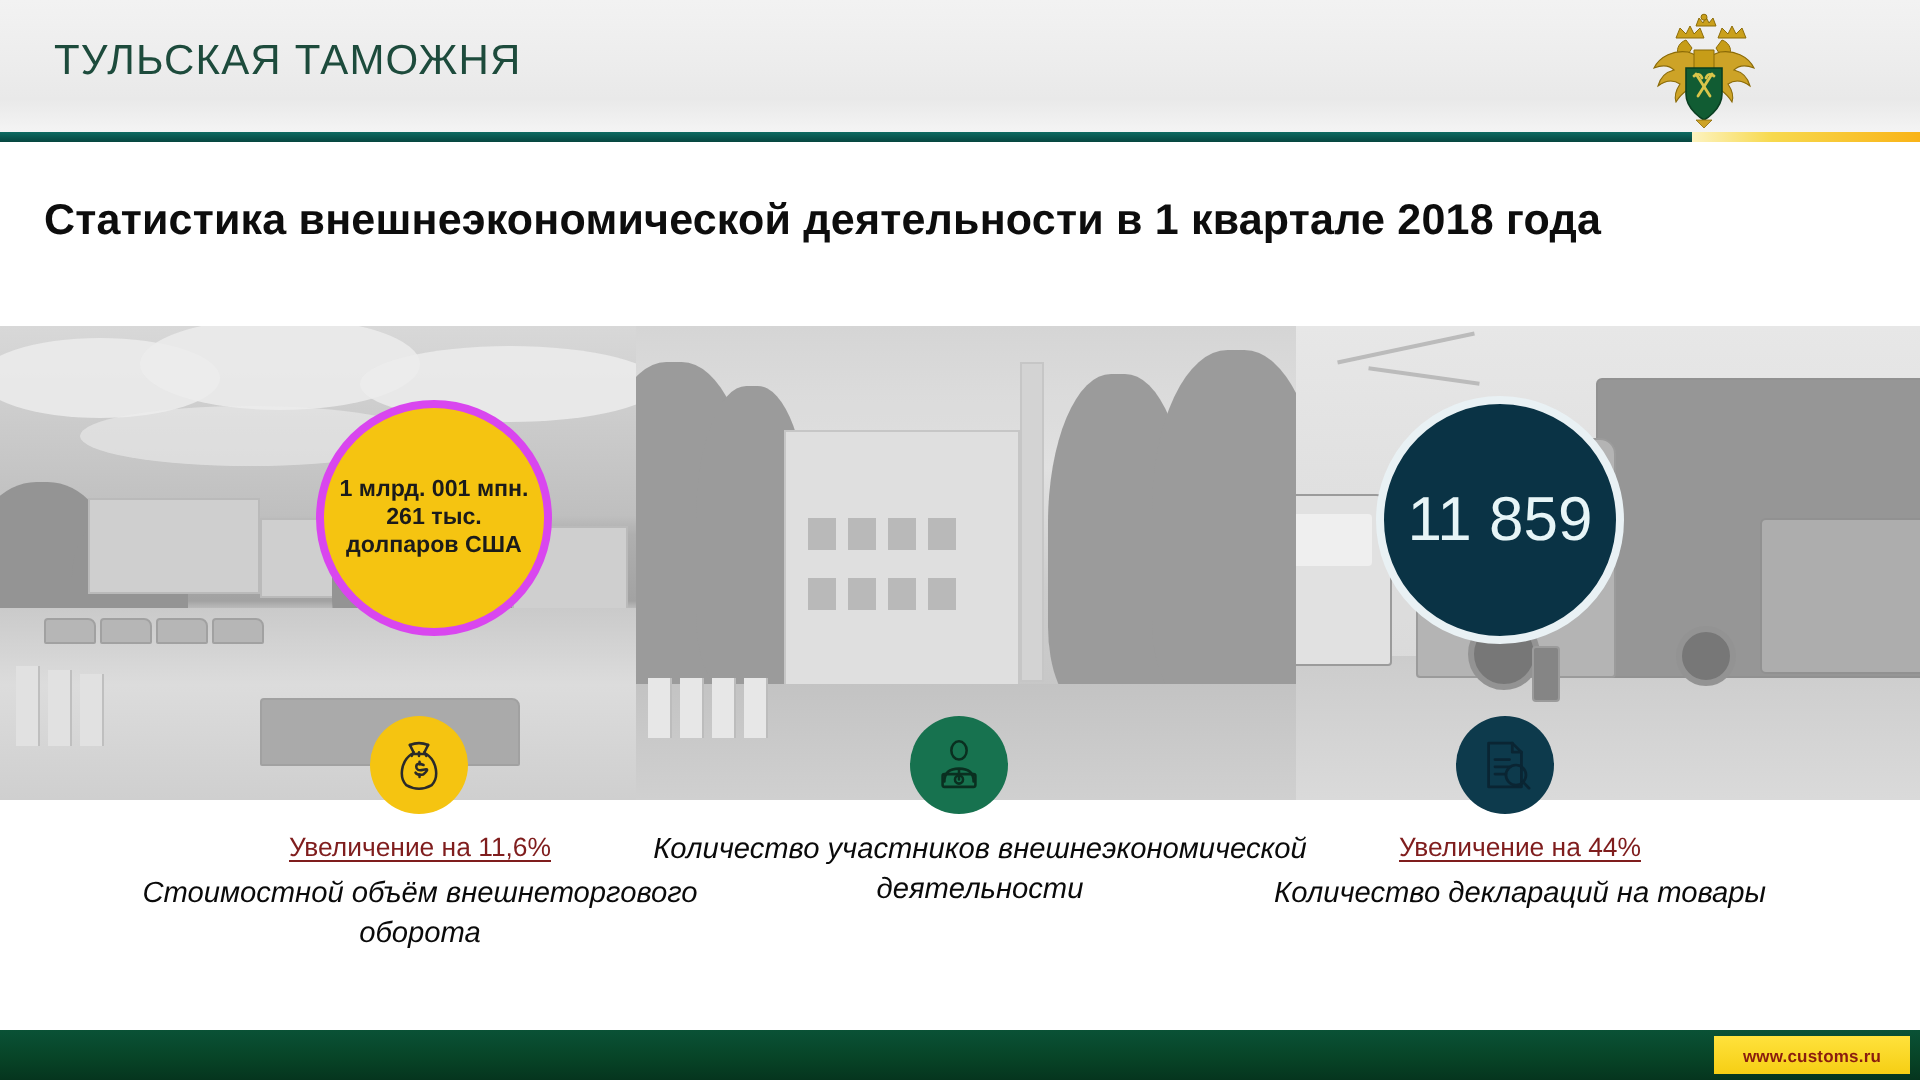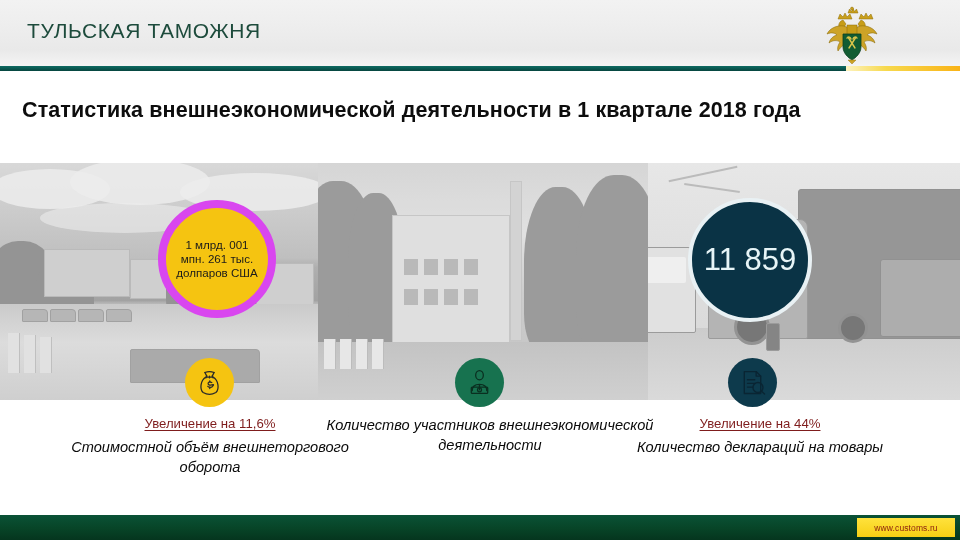--- a/index.html
+++ b/index.html
@@ -78,22 +78,22 @@
   .pc-branch { position: absolute; background: #b5b5b5; }
 
   
   .bubble {
     position: absolute; border-radius: 50%;
     display: flex; align-items: center; justify-content: center;
     text-align: center; line-height: 1.18;
   }
   .bubble-1 {
     left: 158px; top: 200px; width: 118px; height: 118px;
-    background: #f5c411; border: 8px solid #d946ef;
-    font-size: 11.6px; color: #1b1b1b; padding: 0 6px; font-weight: 400;
+    background: #f5c411; border: 4px solid #d946ef;
+    font-size: 11.6px; color: #1b1b1b; padding: 0 6px; font-weight: 700;
   }
   .bubble-2 {
     left: 423px; top: 198px; width: 124px; height: 124px;
     background: #0c6145; border: 4px solid #e7f2ef;
     font-size: 35px; color: #e9f7f3;
   }
   .bubble-3 {
     left: 688px; top: 198px; width: 124px; height: 124px;
     background: #0a3345; border: 4px solid #e9f1f4;
     font-size: 31px; color: #e7f5f7;
@@ -127,21 +127,21 @@
   .footer {
     position: absolute; left: 0; top: 515px; width: 960px; height: 25px;
     background: linear-gradient(to bottom,#0a5236 0%,#074427 55%,#05351e 100%);
   }
   .footer-badge {
     position: absolute; left: 857px; top: 518px; width: 98px; height: 19px;
     background: linear-gradient(to bottom,#ffe23c,#f6cf14);
     display: flex; align-items: center; justify-content: center;
   }
   .footer-badge-text {
-    font-size: 8.5px; font-weight: normal; color: #8a1d0f; letter-spacing: 0.1px;
+    font-size: 8.5px; font-weight: bold; color: #8a1d0f; letter-spacing: 0.1px;
   }
 </style>
 </head>
 <body>
 
 <div class="slide">
 
   <div class="header">
     <div class="header-title">ТУЛЬСКАЯ ТАМОЖНЯ</div>
 

